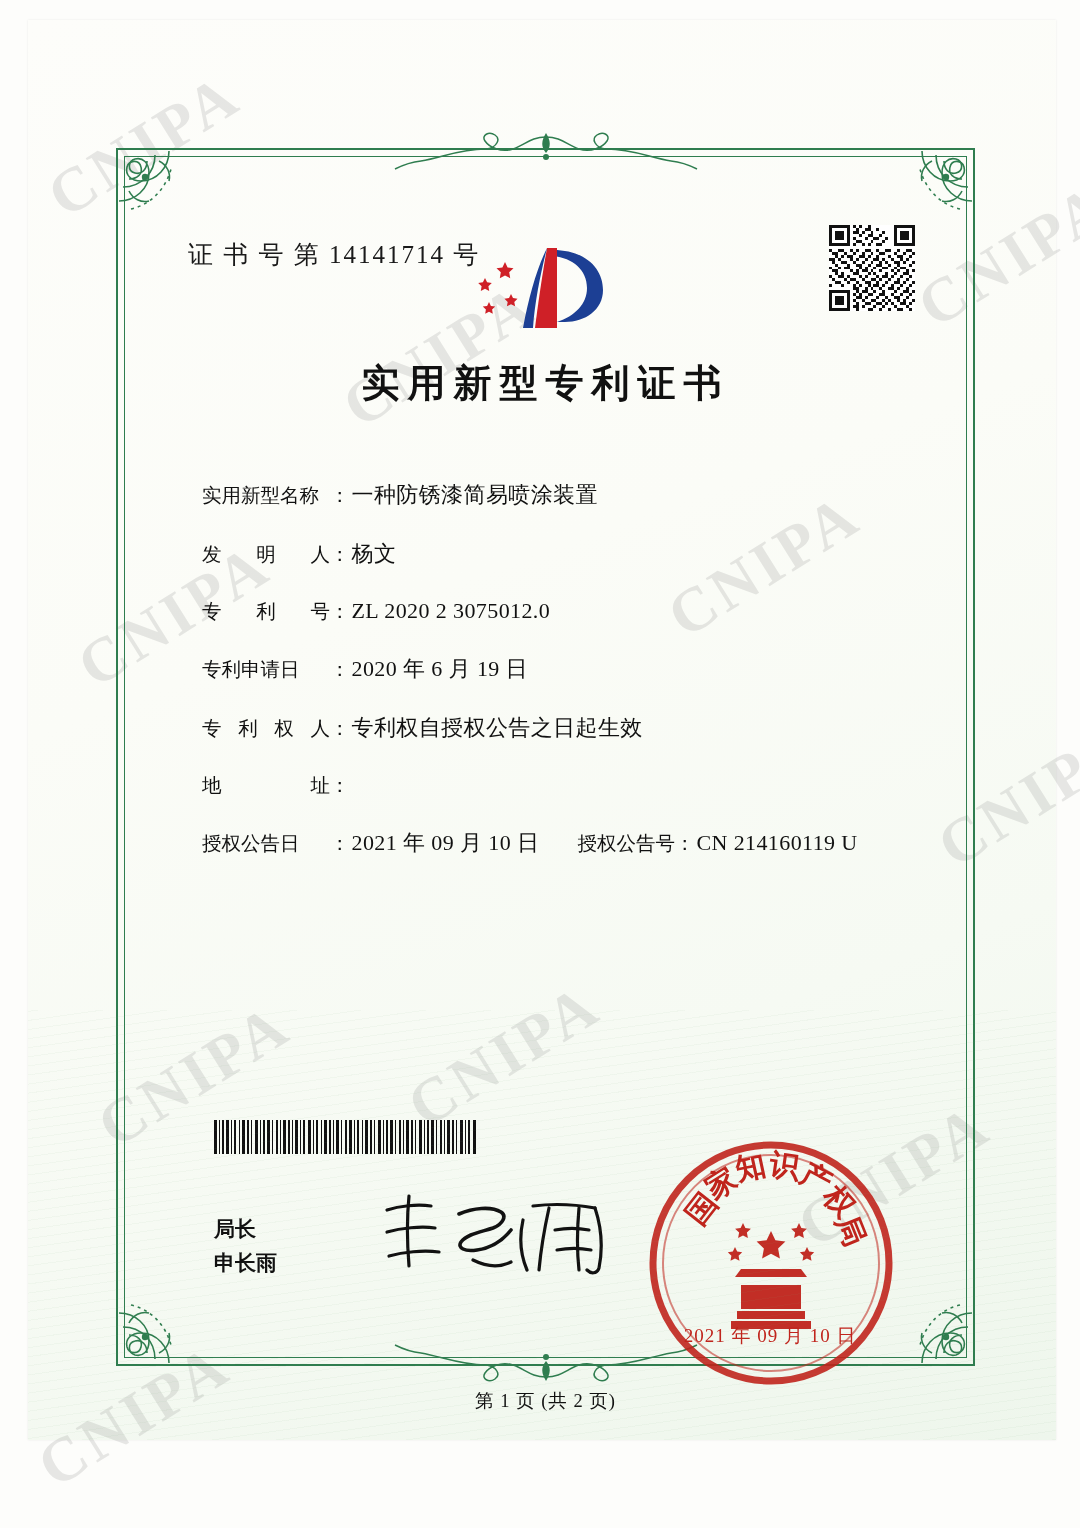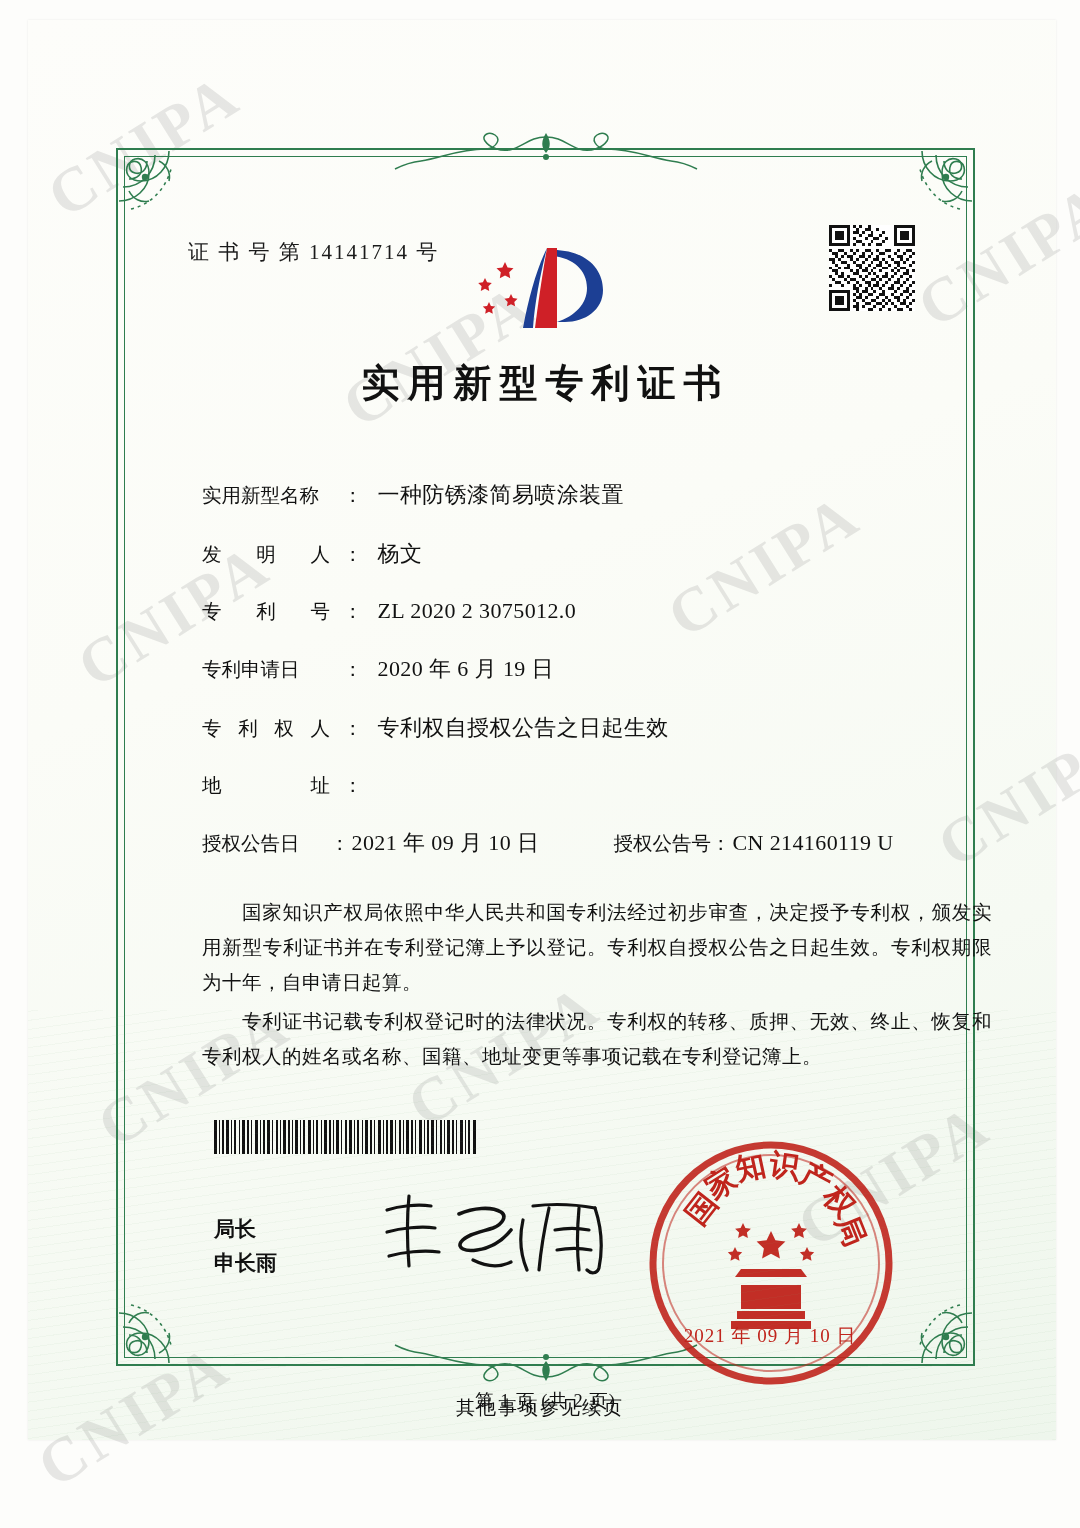--- a/index.html
+++ b/index.html
@@ -118,21 +118,21 @@
     height: 40px;
     color: #2f7d4f;
   }
   .top-flourish svg, .bottom-flourish svg { width: 330px; height: 40px; display: block; }
 
   
   .cert-no {
     position: absolute;
     left: 70px;
     top: 88px;
-    font-size: 21px;
+    font-size: 25px;
     color: #1a1a1a;
     letter-spacing: 2px;
     font-family: "Liberation Serif", serif;
   }
 
   .qr {
     position: absolute;
     right: 58px;
     top: 75px;
     width: 86px;
@@ -169,41 +169,40 @@
     left: 84px;
     top: 330px;
     width: 700px;
   }
   .field-row {
     display: flex;
     align-items: baseline;
     margin-bottom: 29px;
     font-size: 19.5px;
     color: #111;
-    gap: 13px;
   }
   .field-label {
     width: 128px;
     flex: 0 0 128px;
     letter-spacing: 0px;
     white-space: nowrap;
   }
   .field-label.spaced {
     display: flex;
     justify-content: space-between;
   }
   .field-label.spaced span { display:inline-block; }
   .field-colon { margin: 0 2px 0 0; }
   .field-value {
     font-size: 22px;
     letter-spacing: 0.4px;
   }
   .field-row.dual { gap: 0; }
   .field-row .second-label {
-    margin-left: 74px;
+    margin-left: 38px;
     white-space: nowrap;
     text-align: center;
   }
 
   
   .paras {
     position: absolute;
     left: 84px;
     top: 745px;
     width: 790px;
@@ -687,24 +686,20 @@
           <div class="field-label">授权公告日</div>
           <div class="field-colon">：</div>
           <div class="field-value">2021 年 09 月 10 日</div>
           <div class="second-label">授权公告号</div>
           <div class="field-colon">：</div>
           <div class="field-value">CN 214160119 U</div>
         </div>
 
       </div>
 
-      <div class="paras">
-        <div class="para">国家知识产权局依照中华人民共和国专利法经过初步审查，决定授予专利权，颁发实用新型专利证书并在专利登记簿上予以登记。专利权自授权公告之日起生效。专利权期限为十年，自申请日起算。</div>
-        <div class="para">专利证书记载专利权登记时的法律状况。专利权的转移、质押、无效、终止、恢复和专利权人的姓名或名称、国籍、地址变更等事项记载在专利登记簿上。</div>
-      </div>
 
       <div class="barcode">
         <svg viewBox="0 0 265 34" shape-rendering="crispEdges">
           <rect width="265" height="34" fill="none"></rect>
           <g fill="#111111">
             <rect x="0" y="0" width="3" height="34"></rect>
               <rect x="5" y="0" width="1" height="34"></rect>
             <rect x="8" y="0" width="2" height="34"></rect>
               <rect x="12" y="0" width="3" height="34"></rect>
             <rect x="17" y="0" width="1" height="34"></rect>
@@ -825,15 +820,14 @@
         </svg>
       </div>
       <div class="seal-date">2021 年 09 月 10 日</div>
 
       <div class="page-num">第 1 页 (共 2 页)</div>
 
     </div>
 
   </div>
 
-  <div class="continued">其他事项参见续页</div>
 
 </div>
 
 </body></html>

